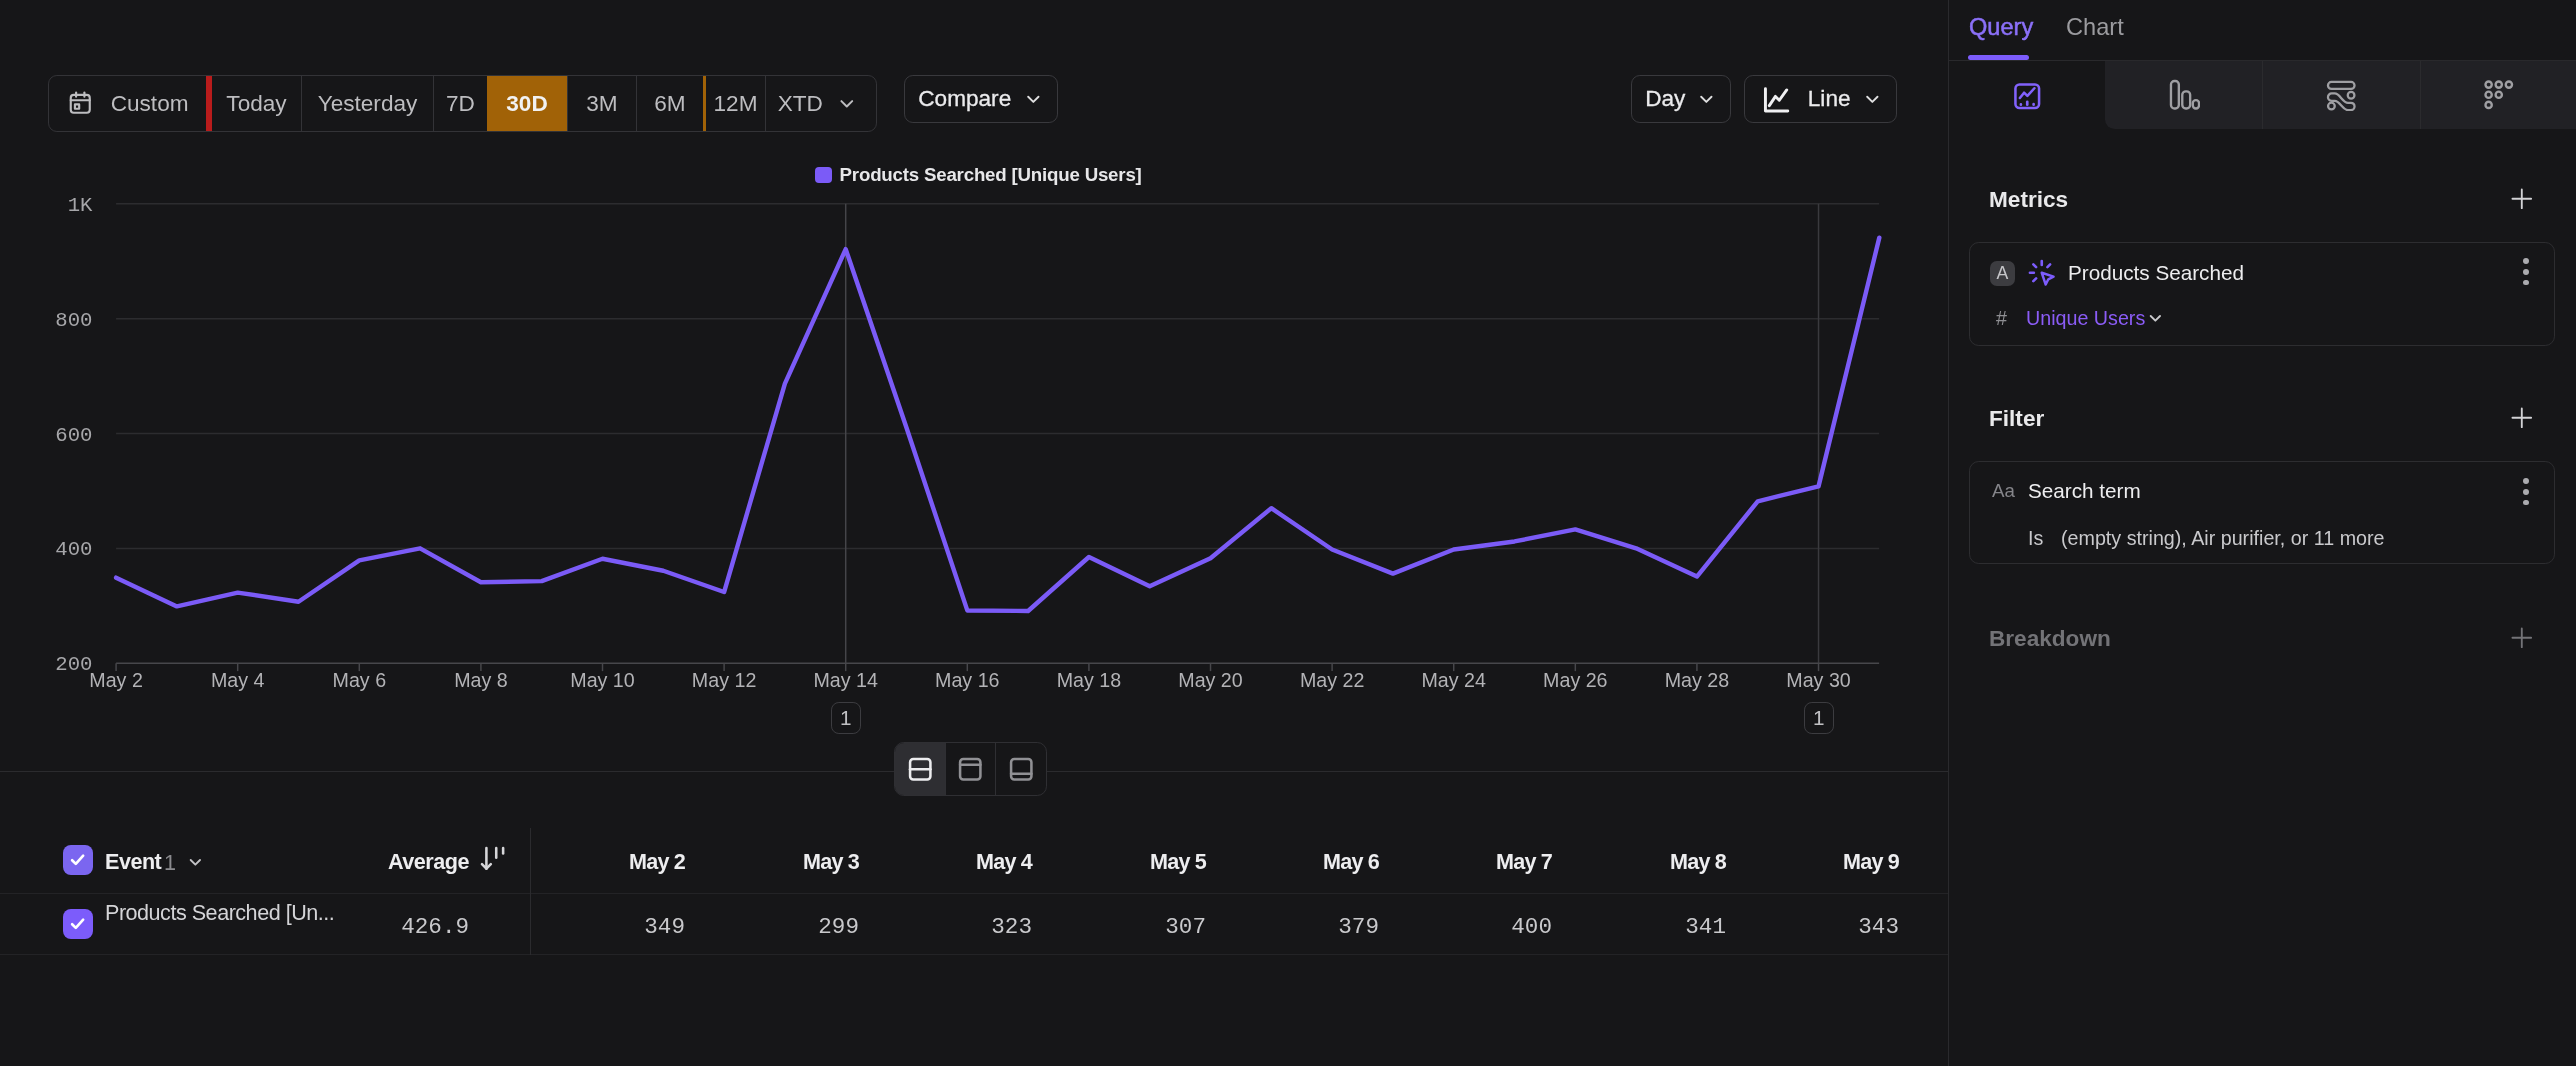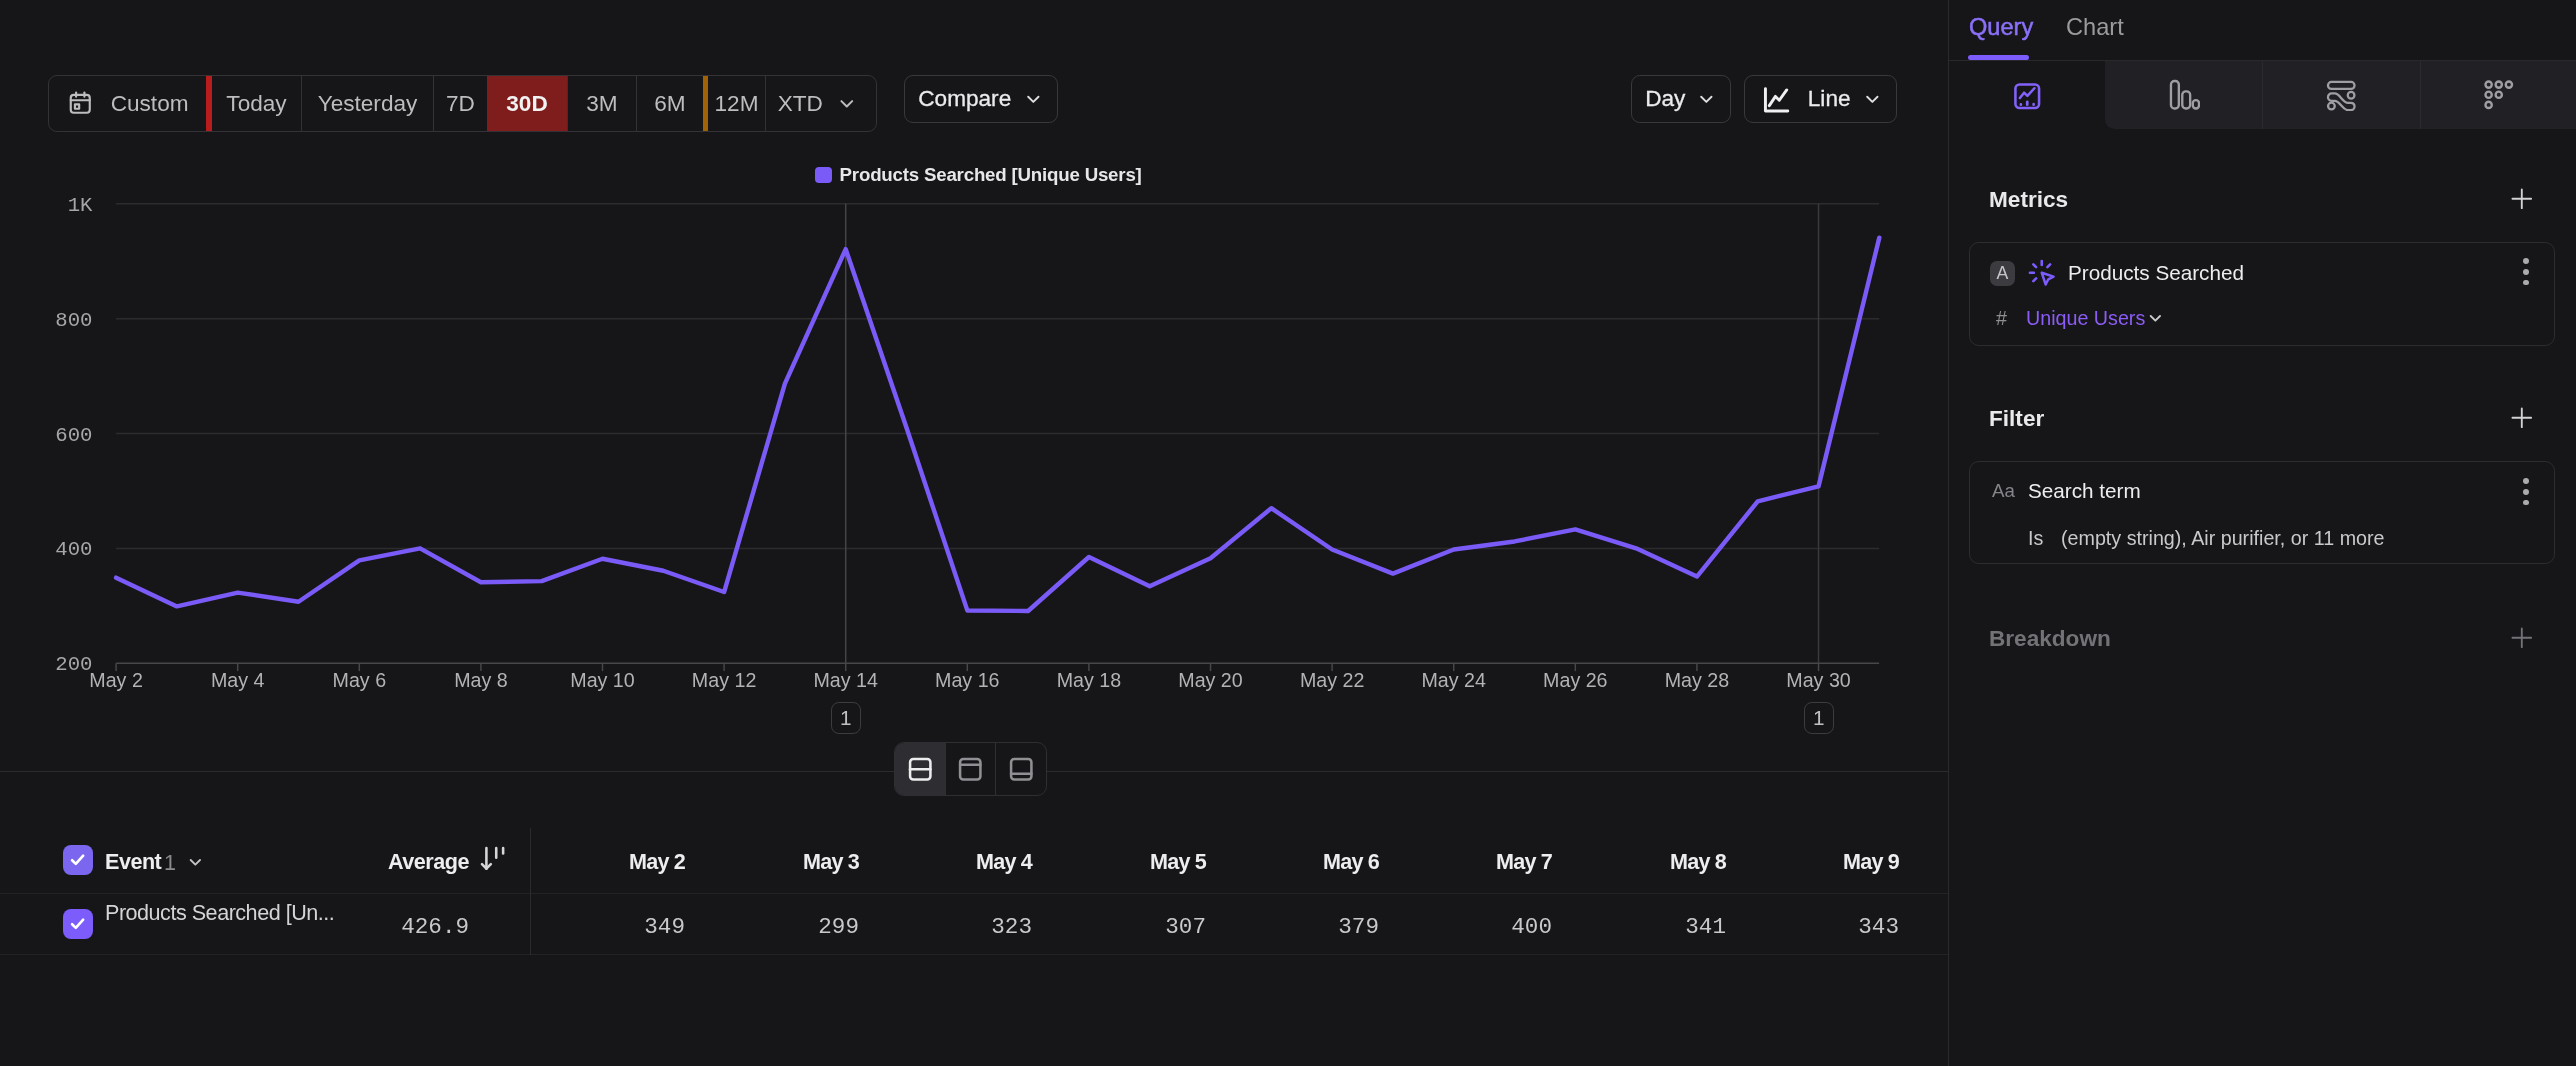--- a/index.html
+++ b/index.html
@@ -24,24 +24,24 @@
         <rect x="4" y="5" width="16" height="15" rx="2.5"></rect>
         <line x1="4" y1="9.5" x2="20" y2="9.5"></line>
         <line x1="8.5" y1="3" x2="8.5" y2="6.5"></line>
         <line x1="15.5" y1="3" x2="15.5" y2="6.5"></line>
         <rect x="7.5" y="13" width="3.6" height="3.6"></rect>
       </svg>
       Custom</div>
     <div class="seg" style="width:95px;border-left:6px solid #b91c1c;display:flex;align-items:center;justify-content:center;">Today</div>
     <div class="seg" style="width:132px;border-left:1px solid #333337;display:flex;align-items:center;justify-content:center;">Yesterday</div>
     <div class="seg" style="width:54px;border-left:1px solid #333337;display:flex;align-items:center;justify-content:center;">7D</div>
-    <div class="seg" style="width:80px;background:#7f1d1d;color:#f2f2f3;font-weight:bold;display:flex;align-items:center;justify-content:center;">30D</div>
+    <div class="seg" style="width:80px;background:#a16207;color:#f2f2f3;font-weight:bold;display:flex;align-items:center;justify-content:center;">30D</div>
     <div class="seg" style="width:69px;border-left:1px solid #333337;display:flex;align-items:center;justify-content:center;">3M</div>
     <div class="seg" style="width:67px;border-left:1px solid #333337;display:flex;align-items:center;justify-content:center;">6M</div>
-    <div class="seg" style="width:62px;border-left:5px solid #a16207;display:flex;align-items:center;justify-content:center;">12M</div>
+    <div class="seg" style="width:62px;border-left:3px solid #a16207;display:flex;align-items:center;justify-content:center;">12M</div>
     <div class="seg" style="width:111px;border-left:1px solid #333337;display:flex;align-items:center;justify-content:flex-end;padding-right:18.7px;">XTD
       <svg width="21.6" height="21.6" viewBox="0 0 24 24" fill="none" stroke="#bdbdc0" stroke-width="2.2" stroke-linecap="round" stroke-linejoin="round" style="margin-left:12.8px;">
           <path d="M6 9l6 6 6-6"></path>
         </svg>
     </div>
   </div>
 
   <div class="btn" style="left:904px; top:75px; width:154px; height:48px;">Compare
     <svg width="20.7" height="20.7" viewBox="0 0 24 24" fill="none" stroke="#dededf" stroke-width="2.2" stroke-linecap="round" stroke-linejoin="round" style="margin-left:11.8px;">
         <path d="M6 9l6 6 6-6"></path>

